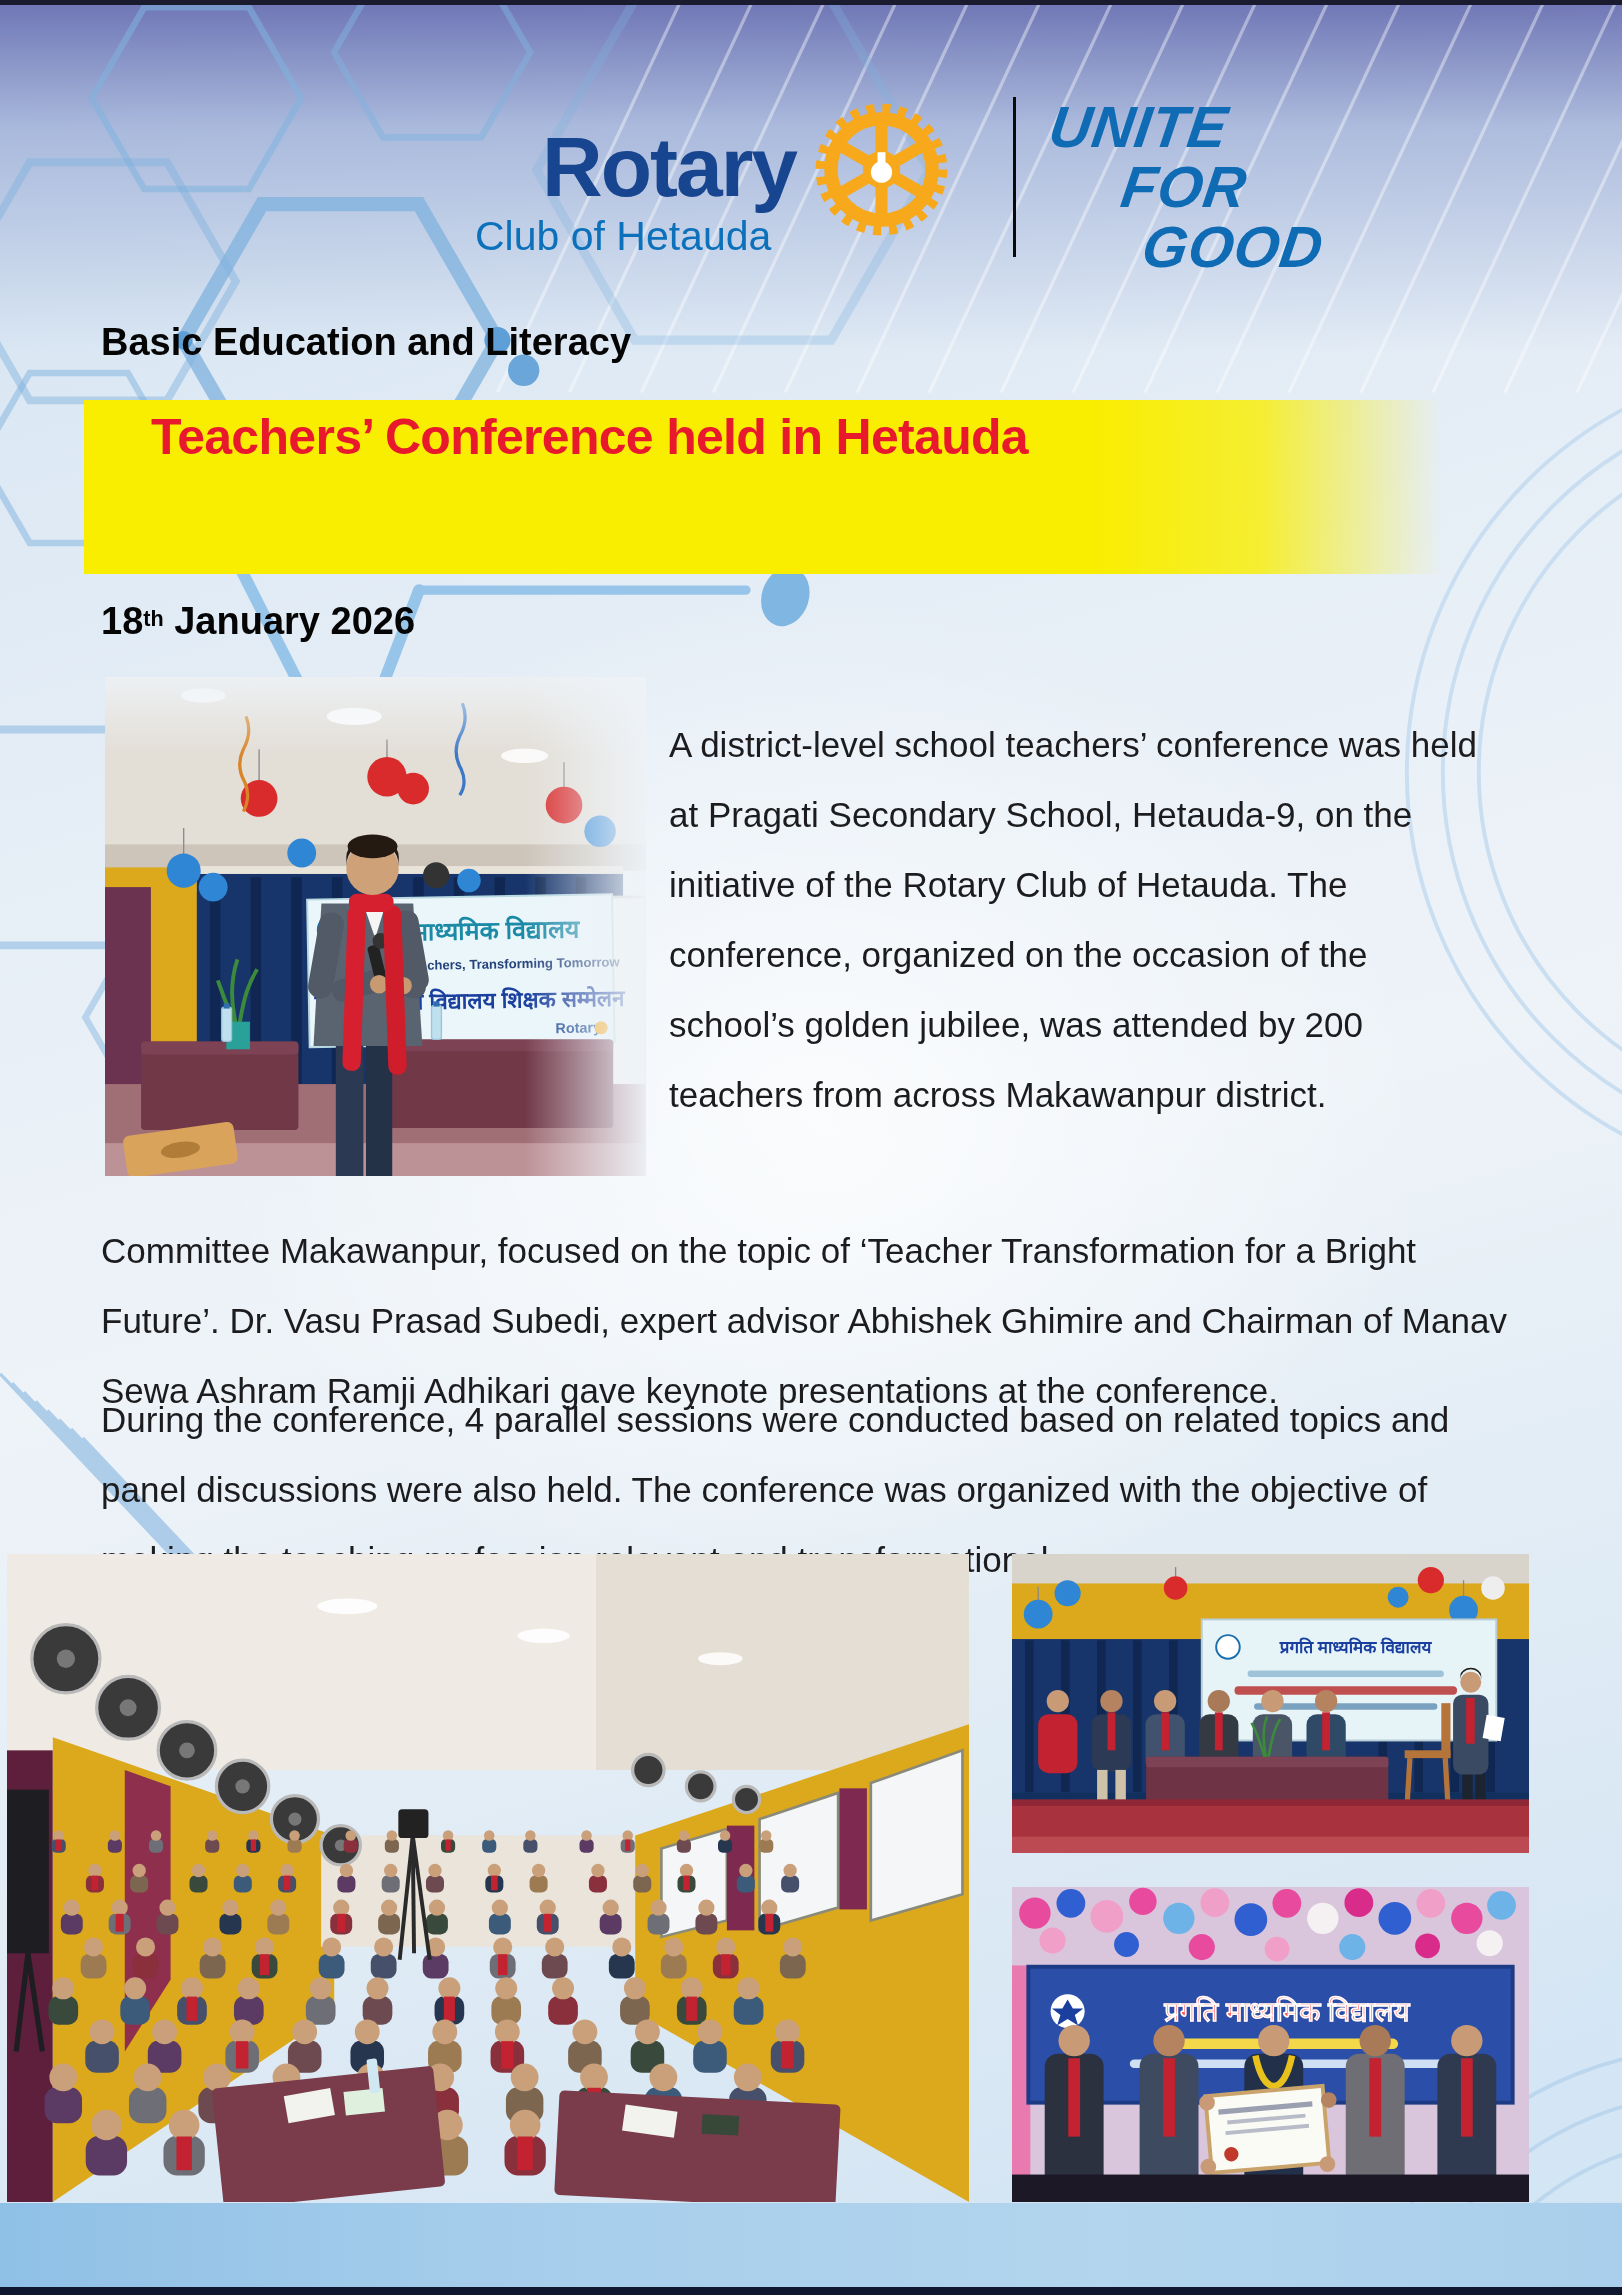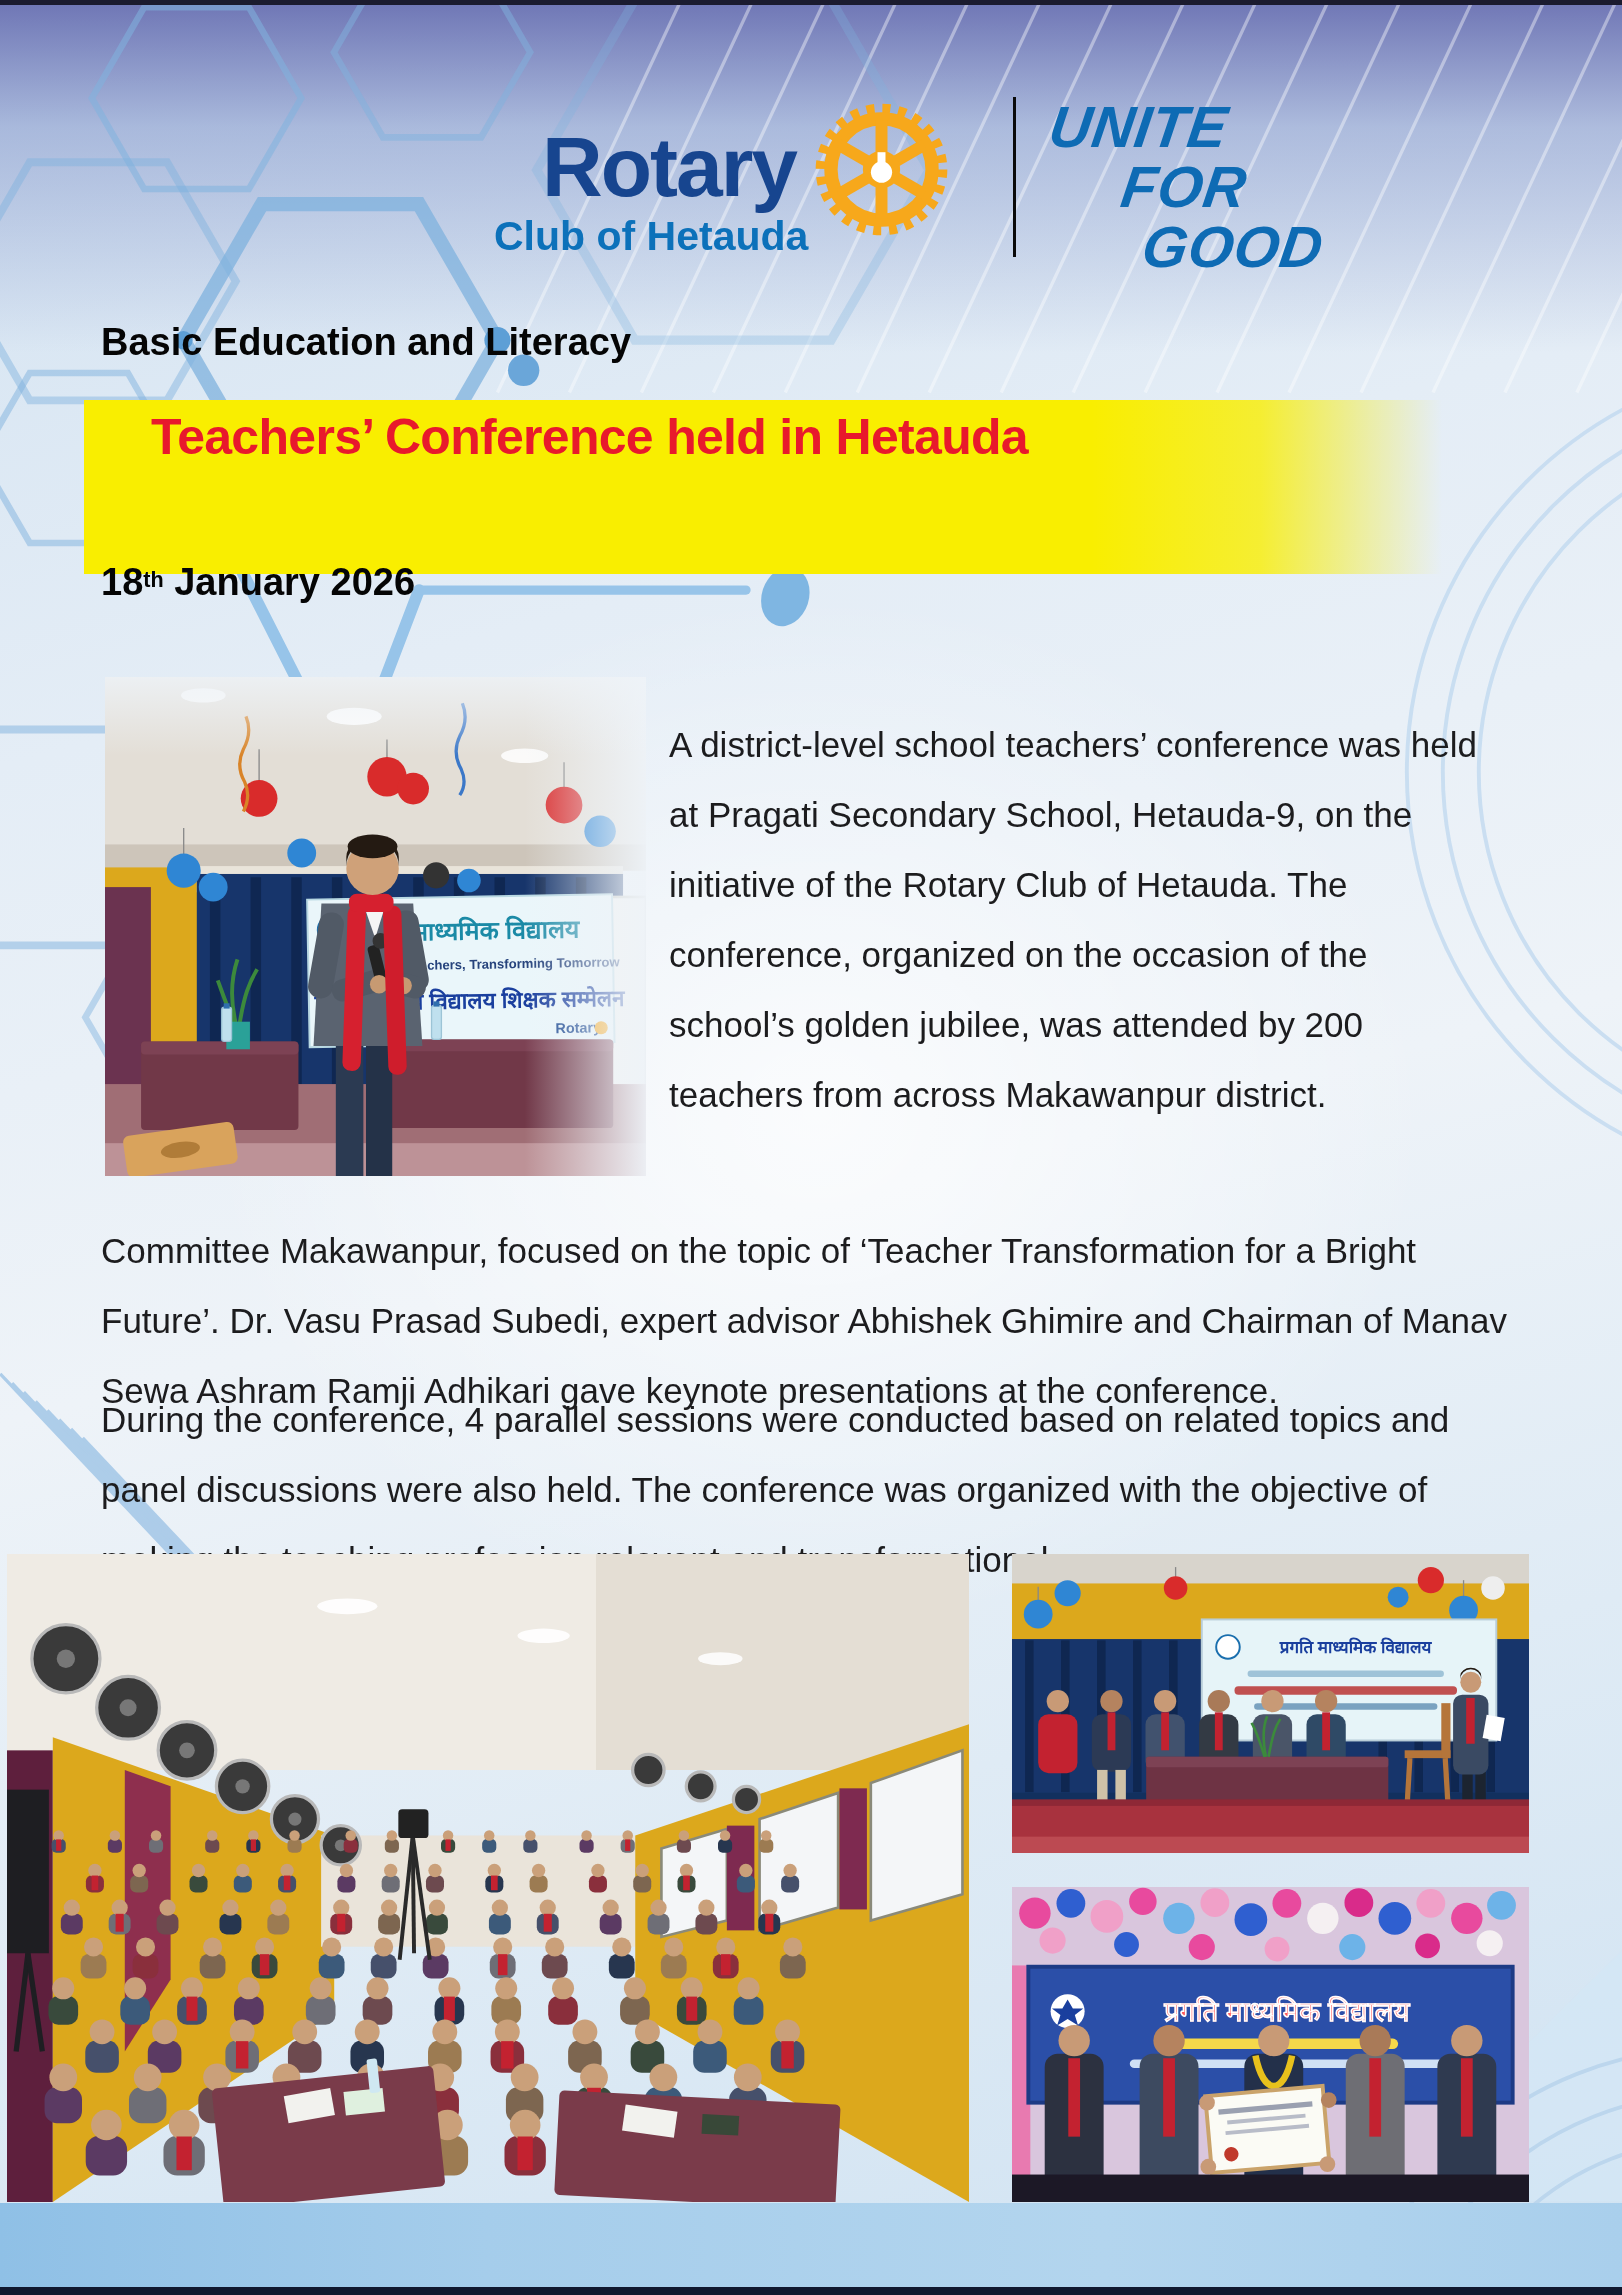--- a/index.html
+++ b/index.html
@@ -16,33 +16,33 @@
   }
   .glow{
     left:196px;top:589px;width:1243px;height:1047px;border-radius:50%;
     background:radial-gradient(ellipse at center,rgba(255,255,255,.75) 0%,rgba(255,255,255,0) 70%);
   }
   .top-edge{left:0;top:0;width:1623px;height:4.6px;background:#1b1b2f;}
   svg.decor{left:0;top:0;width:1623px;height:2295px;pointer-events:none;}
 
   
   .brand{left:542px;top:119px;font-size:84px;font-weight:bold;color:#17458f;letter-spacing:-2px;}
-  .brand-sub{left:494px;top:213px;font-size:41px;font-weight:bold;color:#0c71ba;}
+  .brand-sub{left:475px;top:213px;font-size:41px;font-weight:normal;color:#0c71ba;}
   .gear{left:815px;top:103px;width:133px;height:133px;}
   .divider{left:1013px;top:97px;width:3.3px;height:160px;background:#0a0a0a;}
   .tag{font-size:58px;font-weight:bold;font-style:italic;color:#0e6bb4;transform:skewX(-8deg);letter-spacing:0.7px;}
   .tag1{left:1050px;top:93px;} .tag2{left:1122px;top:153px;} .tag3{left:1143px;top:213px;}
 
   .category{left:101px;top:321px;font-size:38px;font-weight:bold;color:#050505;text-align:center;}
   .yellow-banner{
     left:84px;top:400px;width:1400px;height:174px;
     background:linear-gradient(to right,#f9ee00 0%,#f9ee00 72%,rgba(249,238,0,.8) 84%,rgba(249,238,0,0) 97%);
   }
   .headline{left:151px;top:408px;font-size:50px;font-weight:bold;color:#e8192c;letter-spacing:-0.7px;}
-  .date{left:101px;top:561px;font-size:38px;font-weight:bold;color:#050505;}
+  .date{left:101px;top:600px;font-size:38px;font-weight:bold;color:#050505;}
   .date sup{font-size:21.6px;vertical-align:top;line-height:38px;}
 
   .body-text{color:#1c1c1e;font-size:35px;line-height:70px;}
   .p-col{left:669px;width:831px;}
   .p1{top:710px;} .p2{top:1137px;}
   .p-full{left:101px;width:1440px;}
   .p3{top:1216px;} .p4{top:1385px;}
 
   .photo{box-shadow:none;}
   .photo svg{display:block;width:100%;height:100%;}

